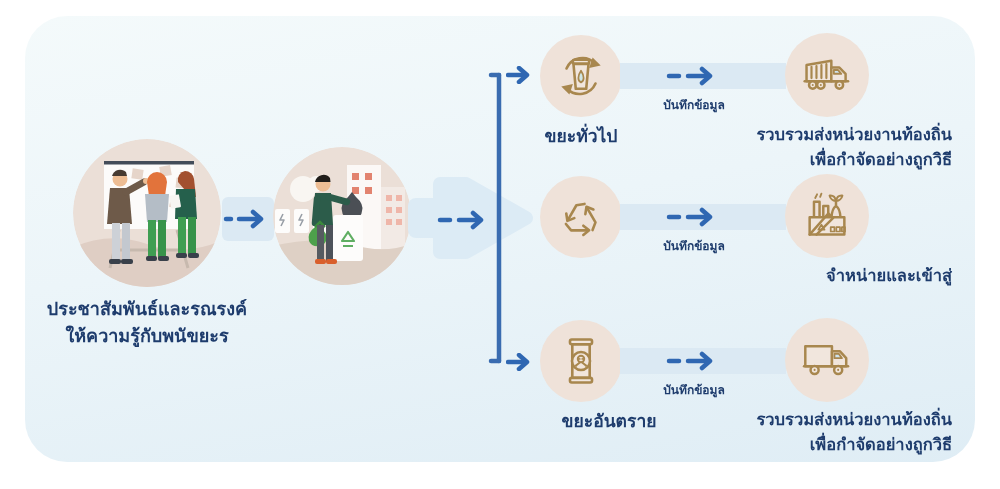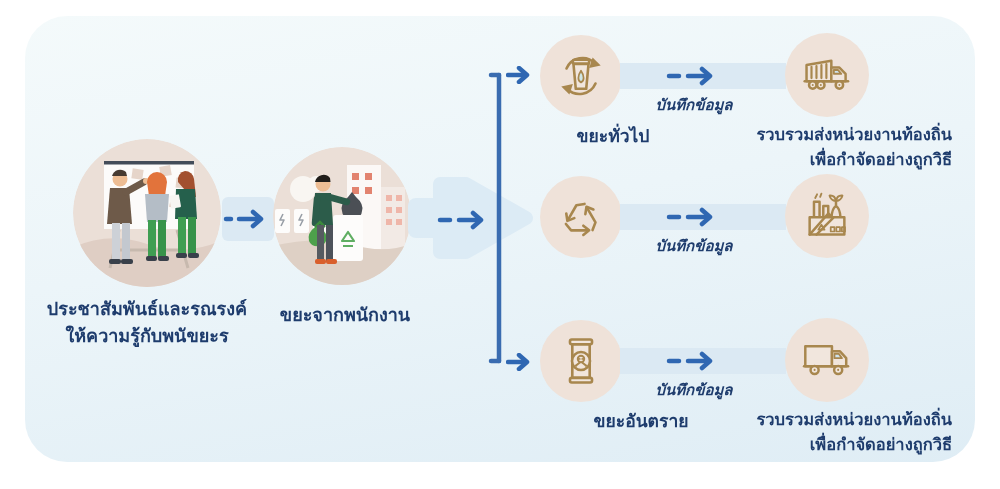--- a/index.html
+++ b/index.html
@@ -6,22 +6,22 @@
   .stage{position:relative;width:1000px;height:489px;background:#ffffff;overflow:hidden;
          font-family:"Liberation Sans",sans-serif;}
   .card{position:absolute;left:25px;top:16px;width:950px;height:446px;border-radius:42px;
         background:linear-gradient(170deg,#f4fafb 0%,#ecf5f9 45%,#dfedf5 100%);}
   .abs{position:absolute;}
   .beige-circle{position:absolute;border-radius:50%;background:#efe2d9;display:flex;
                 align-items:center;justify-content:center;}
   .band{position:absolute;background:#dbe9f3;}
   .caption{position:absolute;color:#1e3c6d;font-weight:700;text-align:center;}
   .stage-caption{font-size:18px;line-height:27px;}
-  .type-caption{font-size:17.5px;line-height:22px;padding-left:32px;}
-  .arrow-label{font-size:15px;line-height:20px;font-weight:700;font-style:italic;}
+  .type-caption{font-size:17.5px;line-height:22px;}
+  .arrow-label{font-size:12px;line-height:20px;font-weight:700;}
   .dest-caption{font-size:16.5px;line-height:25px;text-align:right;}
   svg{display:block;}
 </style>
 </head>
 <body>
 
 <div class="stage">
   <div class="card"></div>
 
   <div class="abs" style="left:72px;top:138px;width:150px;height:150px">
@@ -126,23 +126,20 @@
         <path d="M44,52 L42,76" stroke="#2c5c4a" stroke-width="6.5" stroke-linecap="round"></path>
         <path d="M42,80 q-8,6 -6,14 a9,8 0 0 0 17,0 q2,-8 -6,-14 z" fill="#4da04b"></path>
         <path d="M42,80 l5,-5 l5,5" stroke="#3c8a3d" stroke-width="2.5" fill="none"></path>
         <rect x="44" y="78" width="7" height="36" fill="#565b61"></rect>
         <rect x="53" y="78" width="7" height="36" fill="#4d525a"></rect>
         <rect x="42" y="112" width="11" height="5" rx="2" fill="#d95f2c"></rect>
         <rect x="53" y="112" width="11" height="5" rx="2" fill="#d95f2c"></rect>
       </g>
     </svg>
   </div>
-  <div class="caption stage-caption" style="left:250px;top:302px;width:190px">
-    <span style="display:block">ขยะจากพนักงาน</span>
-  </div>
 
   <svg class="abs" style="left:406px;top:168px" width="136" height="100" viewBox="0 0 136 100">
     <rect x="2" y="30" width="36" height="40" rx="8" fill="#dcebf5"></rect>
     <polygon points="34,16 60,16 120,50 60,84 34,84" fill="#dcebf5" stroke="#dcebf5" stroke-width="14" stroke-linejoin="round"></polygon>
   </svg>
   <svg class="abs" style="left:437px;top:210px" width="56" height="20" viewBox="0 0 56 20">
     <g stroke="#2f67b2" stroke-width="4.5" fill="none" stroke-linecap="round" stroke-linejoin="round">
       <path d="M3,10 H13"></path>
         <path d="M22,10 H42"></path>
         <path d="M36,3 L44,10 L36,17"></path>
@@ -256,20 +253,21 @@
         <rect x="22" y="52" width="56" height="28" fill="#f1e6dd"></rect>
         <path d="M22,80 L52,46 L60,53 L33,80"></path>
         <path d="M36,72 l5,-8 l5,8 z" stroke-width="2.8"></path>
         <rect x="56" y="68" width="6" height="7" stroke-width="2.8"></rect>
         <rect x="65" y="68" width="6" height="7" stroke-width="2.8"></rect>
         <rect x="74" y="68" width="5" height="7" stroke-width="2.8"></rect>
       </g>
     </svg>
   </div>
   <div class="caption dest-caption" style="left:722px;top:263px;width:230px">
+    <span style="display:block">จำหน่ายและเข้าสู่</span>
   </div>
 
   <div class="beige-circle" style="left:540px;top:320px;width:82px;height:82px">
     <svg width="58" height="58" viewBox="0 0 100 100">
       <g stroke="#a8874e" stroke-width="4.5" fill="none" stroke-linecap="round" stroke-linejoin="round">
         <rect x="35" y="21" width="30" height="58" fill="#f1e6dd"></rect>
         <rect x="31" y="13" width="38" height="8" rx="3" fill="#f1e6dd"></rect>
         <rect x="31" y="79" width="38" height="8" rx="3" fill="#f1e6dd"></rect>
         <circle cx="50" cy="50" r="15.5" fill="#f1e6dd"></circle>
         <circle cx="50" cy="46.5" r="5.5" stroke-width="3.5"></circle>

